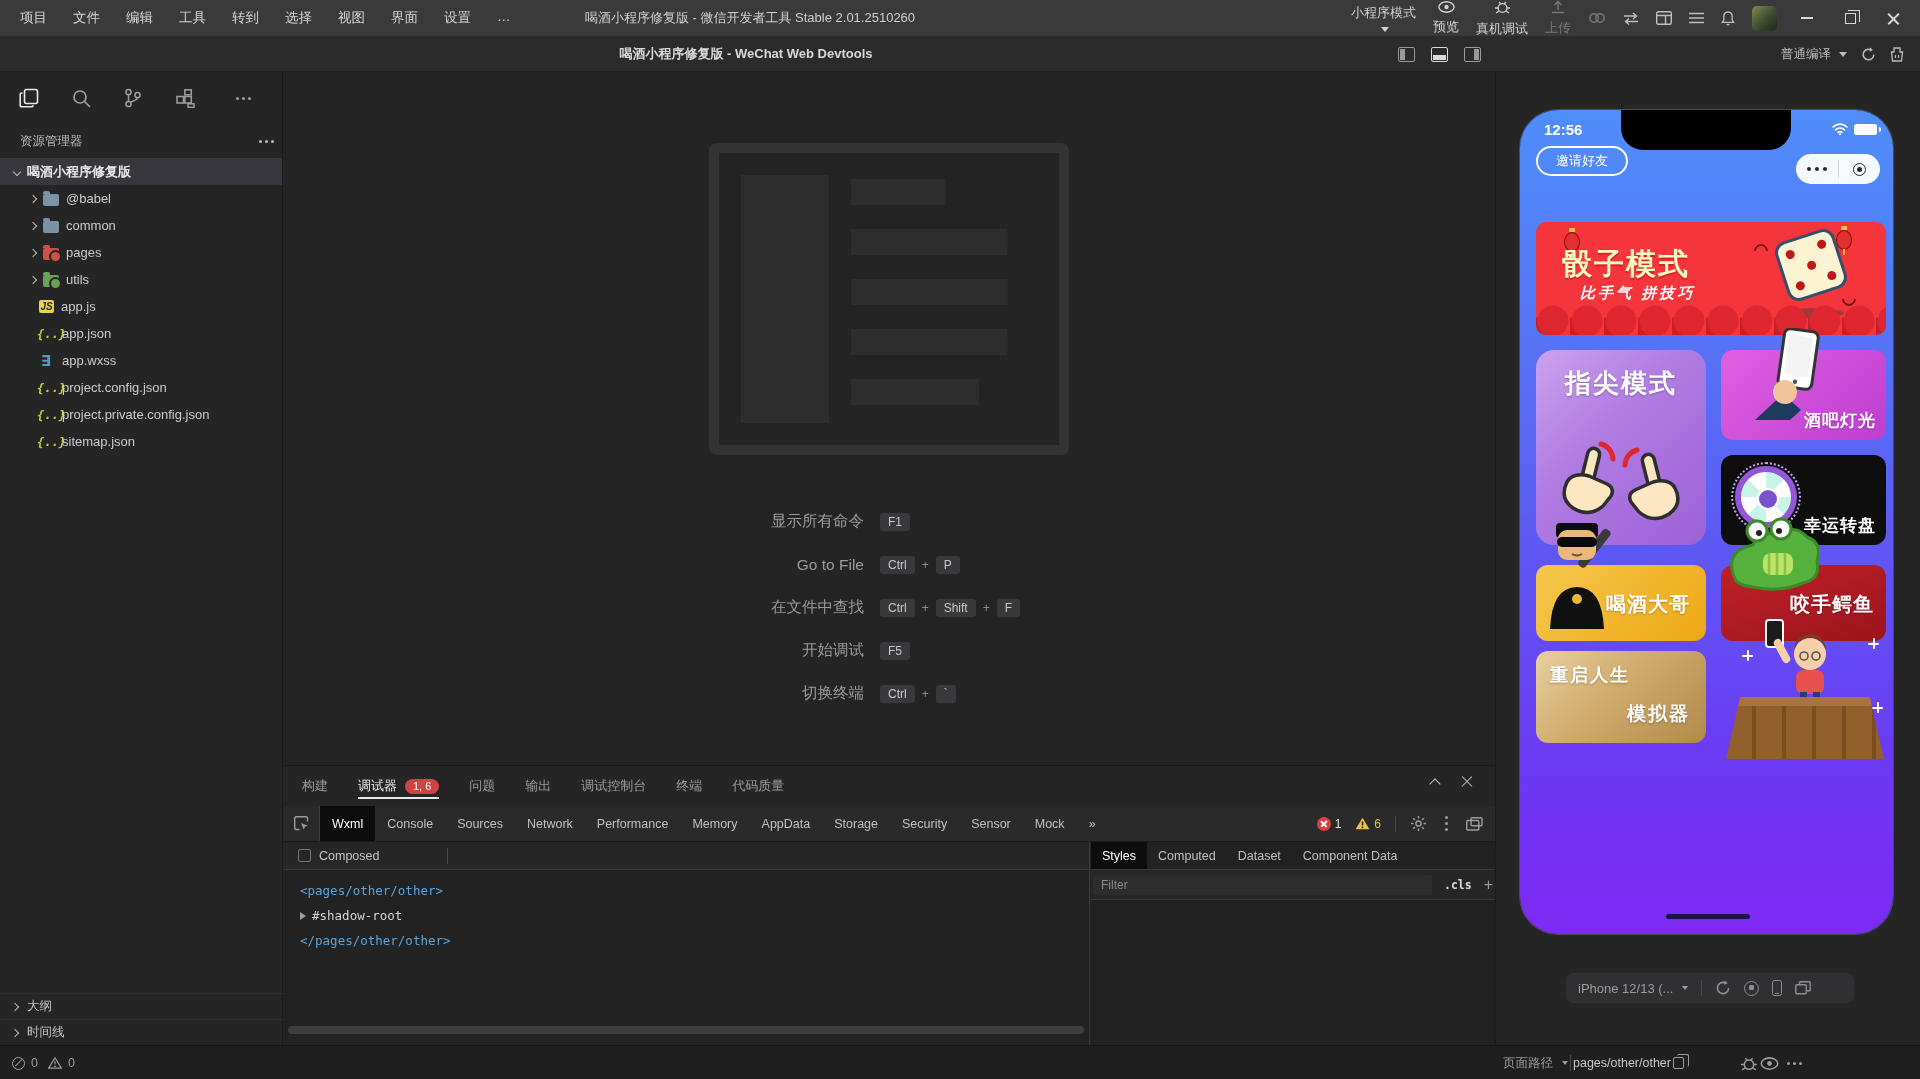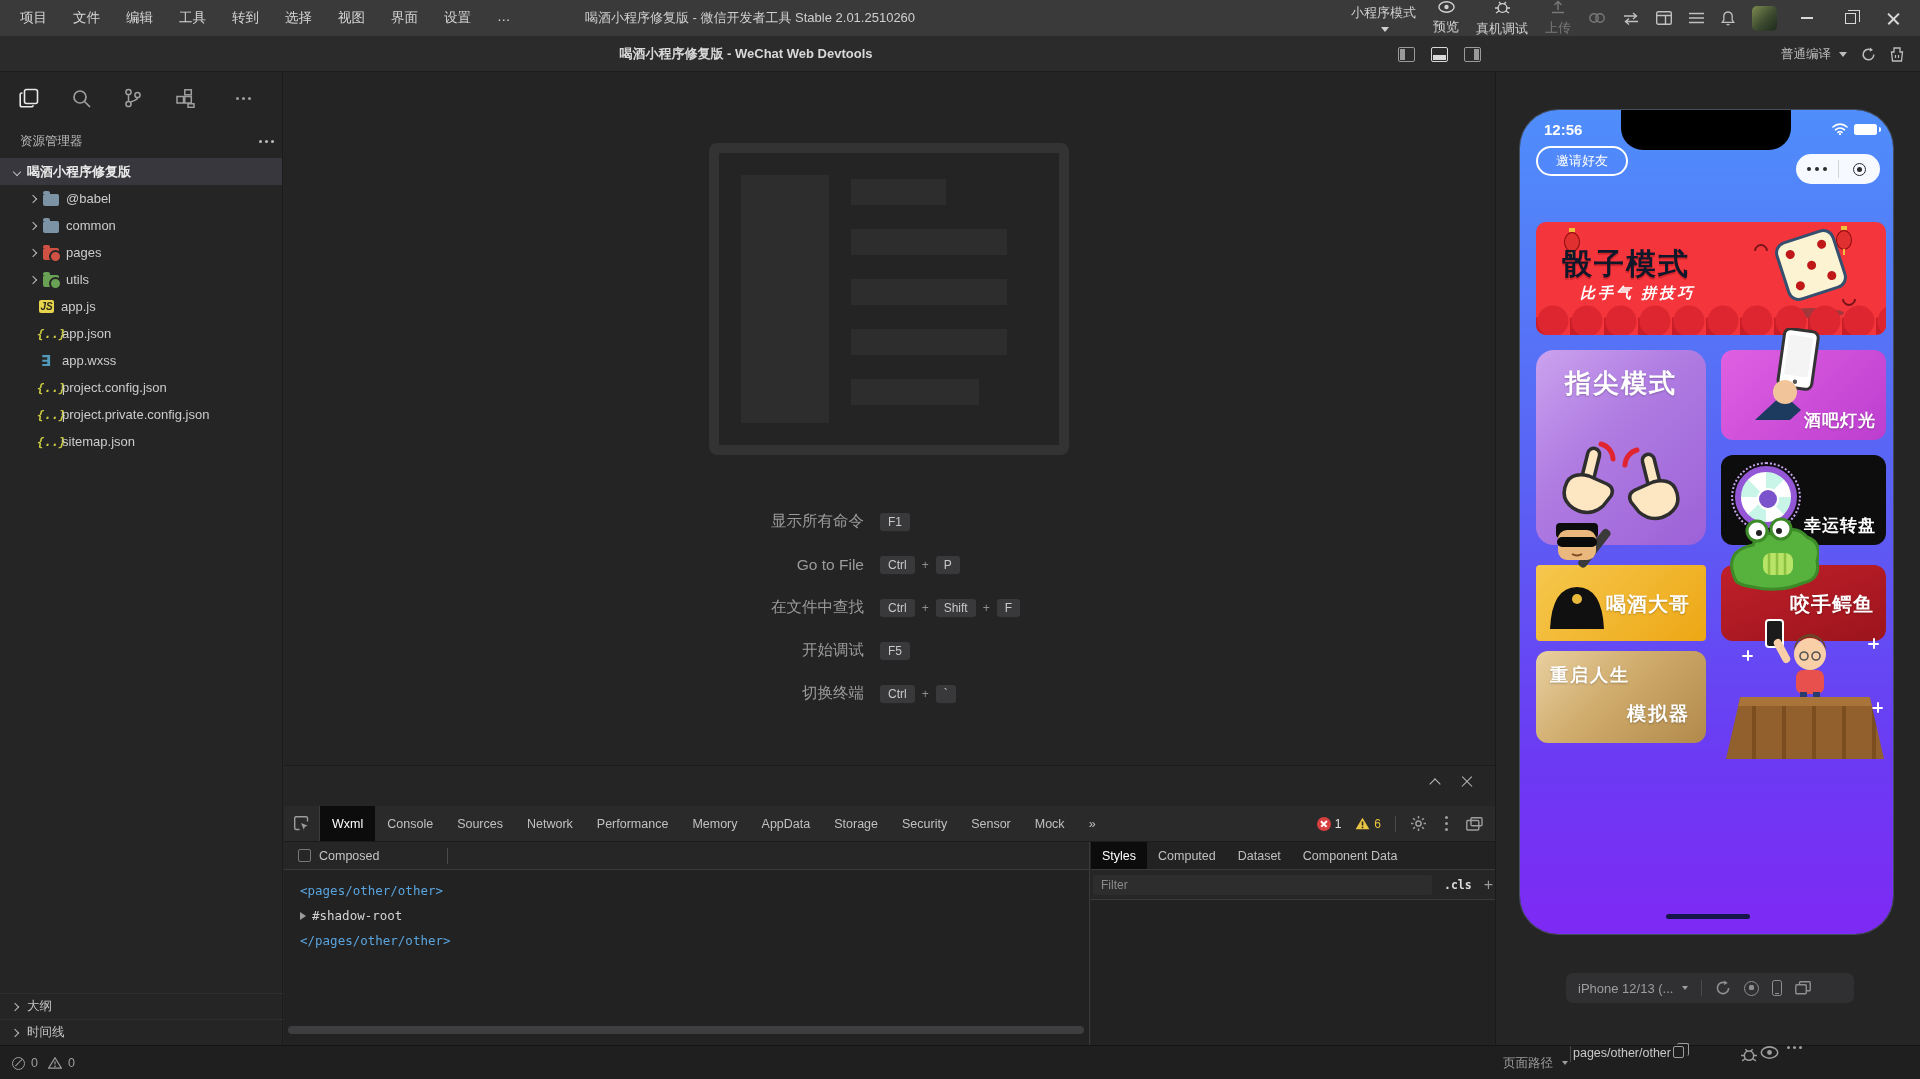--- a/index.html
+++ b/index.html
@@ -121,21 +121,21 @@
   .filter-input { flex:1; height:20px; background:#2d2d2e; border:none; outline:none; color:#cccccc; font-size:12px; padding:0 8px; border-radius:2px; }
   .filter-input::placeholder { color:#8a8a8a; }
   .cls-btn { font-family:"DejaVu Sans Mono",monospace; font-size:11.5px; font-weight:bold; color:#dcdcdc; }
   .plus-btn { color:#9d9d9d; font-size:16px; line-height:16px; }
 
   
   .statusbar { left:0; top:1045px; width:1920px; height:34px; background:#1f1f20; border-top:1px solid #151515; font-size:12.5px; color:#9d9d9d; }
   .sb-left { position:absolute; left:12px; top:0; height:34px; display:flex; align-items:center; gap:6px; }
   .nosign { width:13px; height:13px; border:1.3px solid #9d9d9d; border-radius:50%; position:relative; }
   .nosign::before { content:""; position:absolute; left:0.5px; top:4.6px; width:10px; height:1.3px; background:#9d9d9d; transform:rotate(-45deg); }
-  .sb-right { position:absolute; left:1503px; top:0; height:34px; display:flex; gap:2px; }
+  .sb-right { position:absolute; left:1503px; top:0; height:34px; display:flex; align-items:center; gap:2px; }
   .copy-ic { width:11px; height:12px; border:1.3px solid #9d9d9d; border-radius:2px; position:relative; }
   .copy-ic::before { content:""; position:absolute; left:2.5px; top:-4.5px; width:11px; height:12px; border:1.3px solid #9d9d9d; border-radius:2px; border-bottom:none; border-left:none; }
 
   
   .sim { left:1495px; top:72px; width:425px; height:973px; background:#252526; border-left:1px solid #1a1a1a; }
   .phone { position:absolute; left:24px; top:38px; width:373px; height:824px; border-radius:38px; overflow:hidden; background:linear-gradient(180deg,#4f8efb 0%,#5a62f4 45%,#6b3bf3 78%,#7e2af4 100%); box-shadow:0 0 0 1px rgba(160,200,255,0.25); }
   .notch { position:absolute; left:101px; top:0; width:170px; height:40px; background:#000; border-radius:0 0 22px 22px; }
   .ph-time { position:absolute; left:24px; top:11px; color:#fff; font-size:15px; font-weight:600; }
   .ph-status { position:absolute; right:16px; top:13px; display:flex; gap:6px; align-items:center; }
   .batt { width:23px; height:11px; background:#fff; border-radius:2.5px; position:relative; }
@@ -144,21 +144,21 @@
   .capsule { position:absolute; right:13px; top:44px; width:84px; height:30px; background:rgba(255,255,255,0.95); border-radius:16px; display:flex; align-items:center; }
   .cap-dots { flex:1; display:flex; justify-content:center; }
   .cap-dots i { width:4.5px; height:4.5px; border-radius:50%; background:#2b2b2b; }
   .cap-dots i+i { margin-left:3.5px; }
   .cap-div { width:1px; height:18px; background:#d4d4d4; }
   .cap-target { flex:1; display:flex; justify-content:center; align-items:center; }
   .cap-target i { width:13px; height:13px; border:1.8px solid #2b2b2b; border-radius:50%; position:relative; }
   .cap-target i::after { content:""; position:absolute; left:3px; top:3px; width:5px; height:5px; border-radius:50%; background:#2b2b2b; }
 
   .banner { position:absolute; left:16px; top:112px; width:350px; height:113px; border-radius:10px; background:#f5353c; overflow:hidden; }
-  .banner-title { position:absolute; left:26px; top:22px; font-size:30px; font-weight:900; color:#0f172a; letter-spacing:2px; text-shadow:0 2px 0 rgba(150,10,10,0.35); }
+  .banner-title { position:absolute; left:26px; top:22px; font-size:30px; font-weight:900; color:#fef9c3; letter-spacing:2px; text-shadow:0 2px 0 rgba(150,10,10,0.35); }
   .banner-sub { position:absolute; left:44px; top:62px; font-size:15px; font-style:italic; font-weight:bold; color:#fff; letter-spacing:3px; }
   .scallops { position:absolute; left:0; bottom:-4px; width:100%; height:40px;
     background-image:radial-gradient(circle at 17px 22px,#de2630 15px,rgba(0,0,0,0) 16px),radial-gradient(circle at 0px 34px,#c91d27 15px,rgba(0,0,0,0) 16px);
     background-size:34px 44px; background-repeat:repeat-x; }
   .dice { position:absolute; right:44px; top:12px; width:62px; height:62px; background:#fcf3d2; border:3px solid #35506e; border-radius:12px; transform:rotate(-18deg); }
   .pip { position:absolute; width:9px; height:9px; border-radius:50%; background:#c01818; }
   .dice-shadow { position:absolute; right:42px; top:86px; width:66px; height:10px; border-radius:50%; background:rgba(60,60,60,0.45); }
   .swish { position:absolute; width:14px; height:14px; border:2.5px solid #7a1418; border-radius:50%; border-right-color:transparent; border-bottom-color:transparent; }
   .lantern { position:absolute; width:16px; height:20px; background:#e03030; border-radius:50%; border:1.5px solid #8a0c0c; }
   .lantern::before { content:""; position:absolute; left:4px; top:-5px; width:6px; height:4px; background:#f0c040; }
@@ -169,21 +169,21 @@
   .finger-card { left:16px; top:240px; width:170px; height:195px; background:linear-gradient(135deg,#cba2ee 0%,#b07de2 40%,#9c61d7 100%); border-radius:18px; }
   .finger-title { position:absolute; left:0; right:0; top:16px; text-align:center; font-size:26px; letter-spacing:2px; }
   .barlight-card { left:201px; top:240px; width:165px; height:90px; background:linear-gradient(135deg,#e060e2 0%,#bc3ecf 100%); border-radius:12px; }
   .barlight-title { position:absolute; right:10px; bottom:8px; font-size:17px; letter-spacing:1px; }
   .wheel-card { left:201px; top:345px; width:165px; height:90px; background:#0d0d0d; border-radius:12px; }
   .wheel-title { position:absolute; right:10px; bottom:8px; font-size:17px; letter-spacing:1px; }
   .wheel { position:absolute; left:14px; top:11px; width:62px; height:62px; border-radius:50%; border:6px solid #9356d6;
     background:conic-gradient(#c8f5e8 0 45deg,#ffffff 0 90deg,#c8f5e8 0 135deg,#ffffff 0 180deg,#c8f5e8 0 225deg,#ffffff 0 270deg,#c8f5e8 0 315deg,#ffffff 0 360deg); }
   .wheel::before { content:""; position:absolute; left:-10px; top:-10px; right:-10px; bottom:-10px; border:2.5px dotted #caa6f0; border-radius:50%; }
   .wheel::after { content:""; position:absolute; left:16px; top:16px; width:18px; height:18px; border-radius:50%; background:#7a52cc; border:2px solid #fff; }
-  .bro-card { left:16px; top:455px; width:170px; height:76px; background:linear-gradient(135deg,#f6c84e 0%,#eda714 100%); border-radius:4px; }
+  .bro-card { left:16px; top:455px; width:170px; height:76px; background:linear-gradient(135deg,#f6c84e 0%,#eda714 100%); border-radius:12px; }
   .bro-title { position:absolute; right:16px; top:26px; font-size:20px; letter-spacing:1px; }
   .croc-card { left:201px; top:455px; width:165px; height:76px; background:linear-gradient(160deg,#c0202a 0%,#9c141c 100%); border-radius:12px; }
   .croc-title { position:absolute; right:12px; top:26px; font-size:20px; letter-spacing:1px; }
   .restart-card { left:16px; top:541px; width:170px; height:92px; background:linear-gradient(135deg,#e9d0a0 0%,#cfab6c 45%,#b18a4a 100%); border-radius:12px; }
   .restart-l1 { position:absolute; left:14px; top:12px; font-size:18px; letter-spacing:2px; }
   .restart-l2 { position:absolute; right:16px; top:50px; font-size:19px; letter-spacing:2px; }
   .danmu-table { position:absolute; left:206px; top:587px; width:158px; height:62px; clip-path:polygon(9% 0,91% 0,100% 100%,0 100%);
     background:repeating-linear-gradient(90deg,#91602c 0 26px,#7c4d1f 26px 30px); }
   .danmu-table::before { content:""; position:absolute; left:0; right:0; top:0; height:9px; background:#a8743a; }
   .danmu-title { position:absolute; left:0; right:0; top:24px; text-align:center; font-size:21px; color:#fff; font-weight:900; text-shadow:0 2px 2px rgba(60,30,0,0.6); letter-spacing:1px;margin-top:40px; }
@@ -448,20 +448,44 @@
       <div class="srow">
         <span class="lab">切换终端</span>
         <span class="kbd">Ctrl</span>
         <span class="plus">+</span>
         <span class="kbd">`</span>
       </div>
     </div>
   </div>
 
   <div class="abs panel">
+    <div class="ptabs">
+      <span class="ptab">
+          <span>构建</span>
+        </span>
+      <span class="ptab on">
+        <span>调试器</span>
+        <span class="pill">1, 6</span>
+      </span>
+      <span class="ptab">
+          <span>问题</span>
+        </span>
+      <span class="ptab">
+          <span>输出</span>
+        </span>
+      <span class="ptab">
+          <span>调试控制台</span>
+        </span>
+      <span class="ptab">
+          <span>终端</span>
+        </span>
+      <span class="ptab">
+          <span>代码质量</span>
+        </span>
+    </div>
     <div class="ptabs-right">
       <i class="chev-up"></i>
       <i class="x-small"></i>
     </div>
 
     <div class="dtrow">
       <span class="inspect-cell">
         <svg width="15" height="15" viewBox="0 0 15 15">
             <path d="M5.5 13.5 H2 A1.5 1.5 0 0 1 0.7 12 V2 A1.5 1.5 0 0 1 2 0.7 H12 A1.5 1.5 0 0 1 13.5 2 V5.5" fill="none" stroke="#9d9d9d" stroke-width="1.4"></path>
             <path d="M7 7 L13.8 9.8 L10.8 10.8 L9.8 13.8 Z" fill="#9d9d9d"></path>

